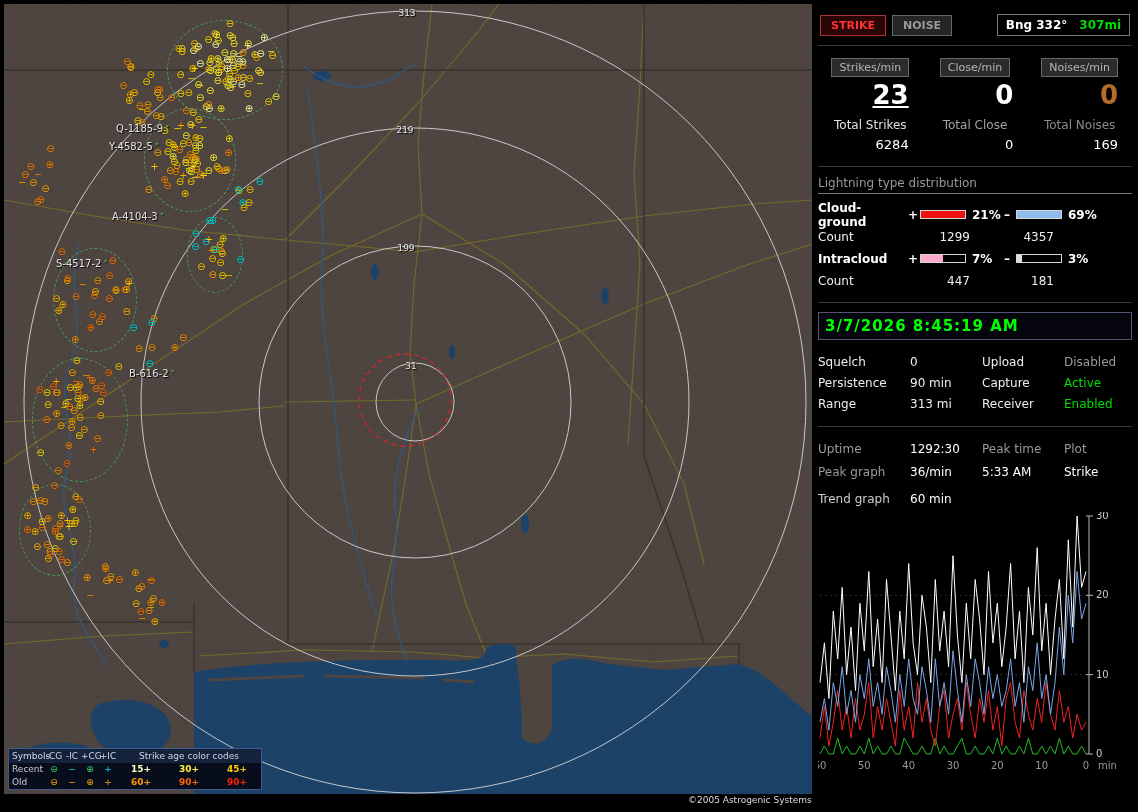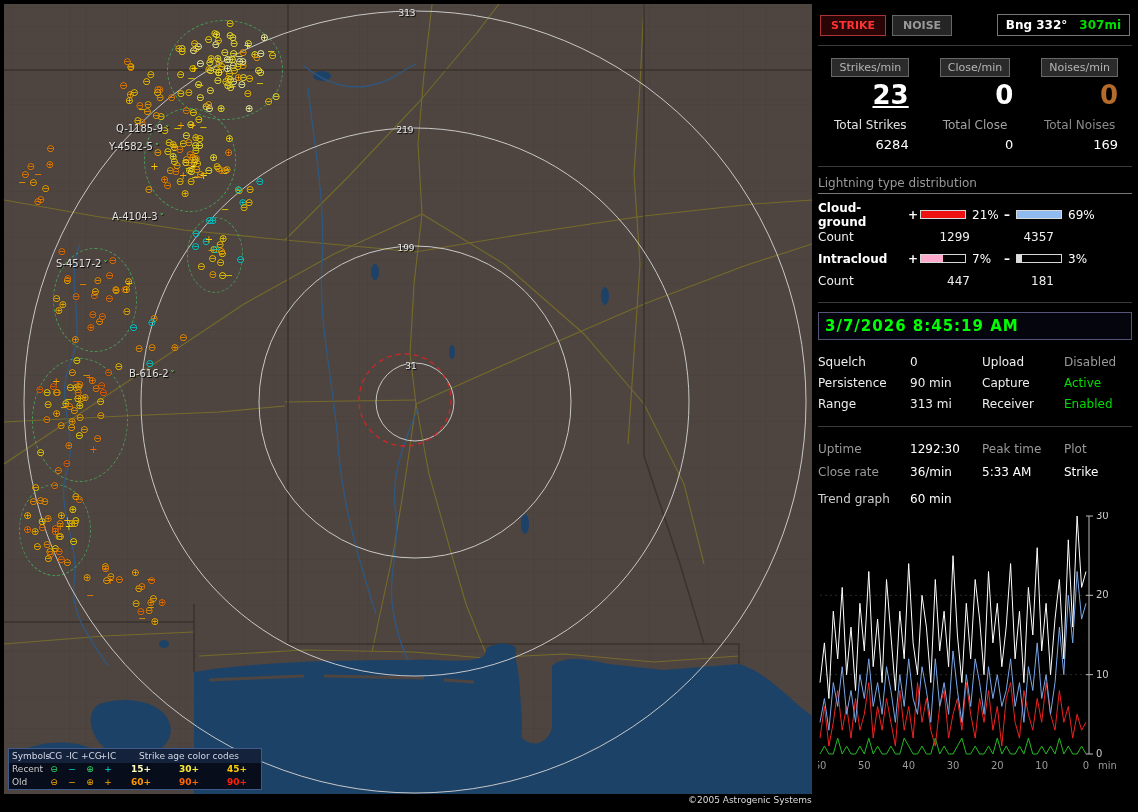--- a/index.html
+++ b/index.html
@@ -46,21 +46,21 @@
   .tot-col{flex:1;display:flex;flex-direction:column;align-items:center}
   .tot-val{align-self:flex-end;padding-right:14px;font-size:13px;color:#fff;margin-top:5px}
 
   .dist{padding:9px 0 10px;border-bottom:1px solid #3a3a3a}
   .dist-header{color:#999;font-size:12px;border-bottom:1px solid #777;padding-bottom:3px;margin-bottom:10px}
   .dist-row{display:flex;align-items:center;height:21px;font-size:12px}
   .dist-name{width:90px;font-weight:bold;color:#fff}
   .pm{width:12px;color:#fff;font-weight:bold}
   .dbar{width:46px;height:9px;border:1px solid #d8d8d8;background:#000;margin-right:6px}
   .dbar i{display:block;height:100%}
-  .pct{width:32px;font-weight:normal;color:#fff}
+  .pct{width:32px;font-weight:bold;color:#fff}
   .count-row{display:flex;font-size:12px;height:23px;align-items:center;color:#eee}
   .count-row .cl{width:102px}
   .count-row .c1{width:50px;text-align:right}
   .count-row .c2{width:84px;text-align:right}
 
   .datetime{margin:9px 0;border:1px solid #555577;background:#05050d;color:#0f0;font-weight:bold;font-size:15px;padding:4px 6px;letter-spacing:1px}
 
   .settings{padding:2px 0 12px;border-bottom:1px solid #3a3a3a}
   .set-row{display:flex;height:21px;align-items:center;font-size:12px;color:#eee}
   .set-row span:nth-child(1){width:92px}
@@ -664,21 +664,21 @@
     </div>
 
   <div class="upsec" id="uptime-rows">
       <div class="up-row">
         <span style="color: rgb(153, 153, 153);">Uptime</span>
         <span style="color: rgb(255, 255, 255);">1292:30</span>
         <span style="color: rgb(153, 153, 153);">Peak time</span>
         <span style="color: rgb(153, 153, 153);">Plot</span>
       </div>
       <div class="up-row">
-        <span style="color: rgb(153, 153, 153);">Close rate</span>
+        <span style="color: rgb(153, 153, 153);">Peak graph</span>
         <span style="color: rgb(255, 255, 255);">36/min</span>
         <span style="color: rgb(255, 255, 255);">5:33 AM</span>
         <span style="color: rgb(255, 255, 255);">Strike</span>
       </div>
     </div>
 
   <div class="trendlabel">
     <span>Trend graph</span>
     <span class="trend-val">60 min</span>
   </div>

